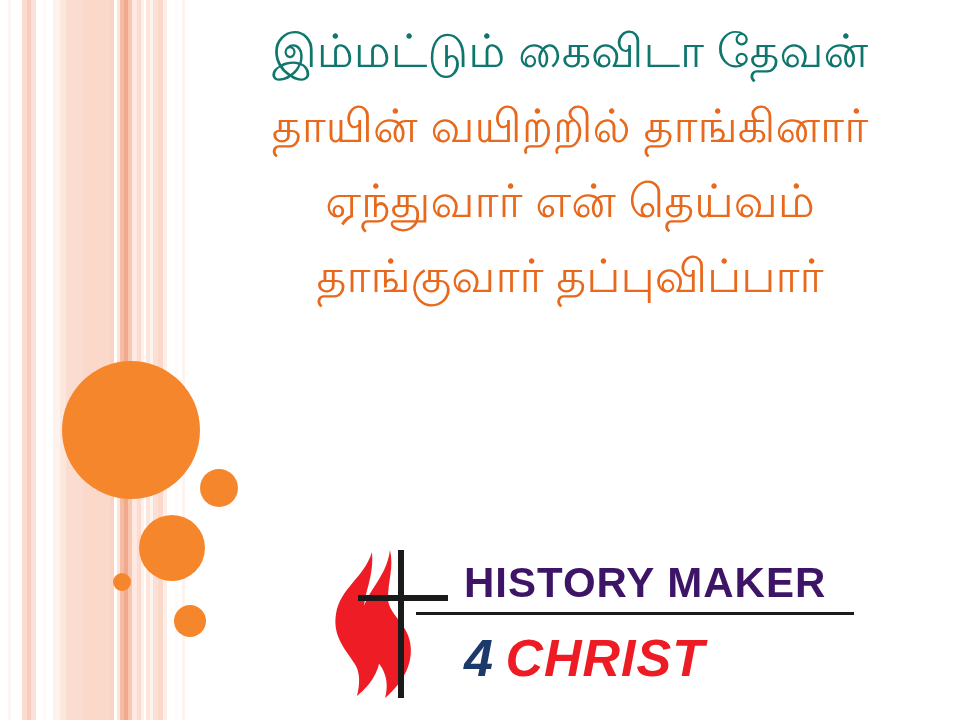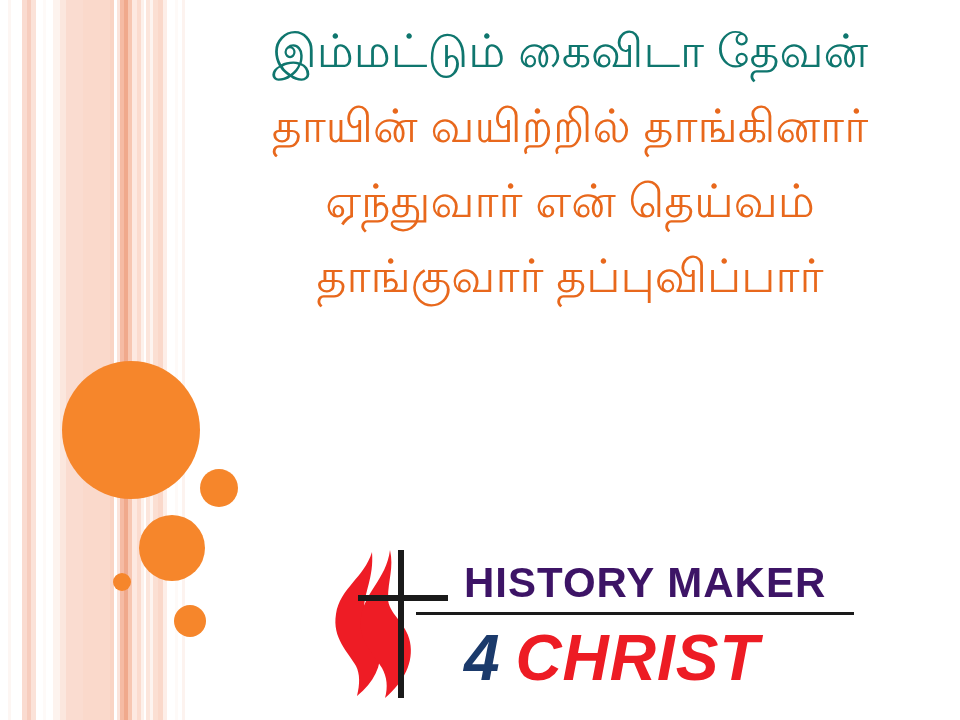--- a/index.html
+++ b/index.html
@@ -115,21 +115,21 @@
     position: absolute;
     left: 0;
     top: 70px;
     width: 390px;
     height: 80px;
     line-height: 80px;
     white-space: nowrap;
     font-family: "Liberation Sans", sans-serif;
     font-weight: bold;
     font-style: italic;
-    font-size: 64px;
+    font-size: 52px;
     letter-spacing: -1px;
   }
   .logo-num {
     color: #1b3a6b;
   }
   .logo-christ {
     color: #ed1c24;
     letter-spacing: 1px;
   }
 </style>

